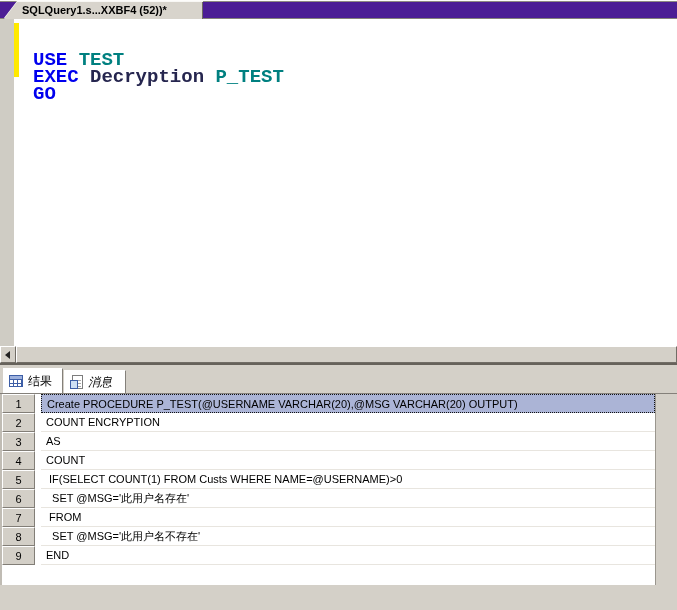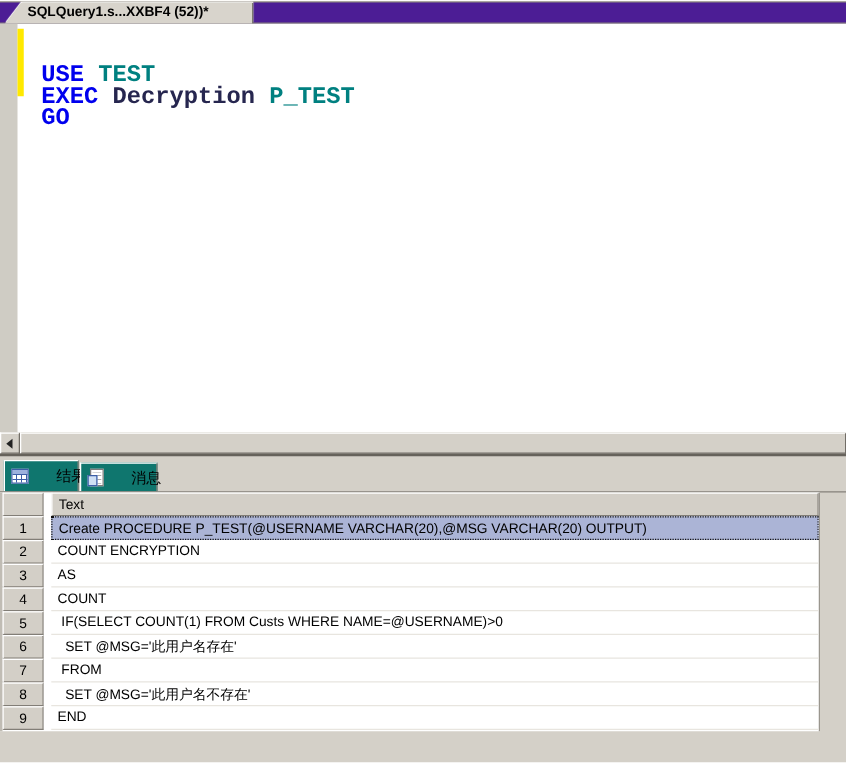--- a/index.html
+++ b/index.html
@@ -48,27 +48,27 @@
     border-top:4px solid transparent; border-bottom:4px solid transparent;
     border-right:5px solid #222;
   }
   .sthumb{
     position:absolute; left:16px; right:0; top:0; height:17px; background:#d4d0c8;
     border:1px solid; border-color:#ffffff #716d66 #716d66 #ffffff; box-sizing:border-box;
   }
   .splitter{ position:absolute; top:363px; left:0; right:0; height:2px; background:#66625b; }
   
   .rtab{
-    position:absolute; background:#0f766e;
+    position:absolute; background:#ffffff;
     border-top:1px solid #fff; border-left:1px solid #fff; border-right:1px solid #84807a;
-    box-sizing:border-box; display:flex; align-items:center; gap:22px;
+    box-sizing:border-box; display:flex; align-items:center; gap:5px;
     padding-left:5px; font-size:12px; white-space:nowrap;
   }
   .rtab.sel{ left:3px; top:368px; height:25px; width:60px; }
-  .rtab.unsel{ left:64px; top:370px; height:23px; width:62px; }
+  .rtab.unsel{ left:64px; top:370px; height:23px; width:62px;font-style:italic; }
   .panel-edge{ position:absolute; top:393px; left:0; right:0; height:1px; background:#84807a; }
   
   .grid-ic{
     position:relative; width:14px; height:12px; background:#fff;
     border:1px solid #3d5ea6; box-sizing:border-box; flex:0 0 auto;
     background-image:
       linear-gradient(#9db1dd 0 3px, transparent 3px),
       repeating-linear-gradient(to right, transparent 0 3px, #3d5ea6 3px 4px),
       repeating-linear-gradient(to bottom, transparent 0 3px, #3d5ea6 3px 4px);
   }
@@ -145,25 +145,20 @@
   <div class="rtab unsel">
     <span class="msg-ic">
       <span class="page"></span>
       <span class="book"></span>
     </span>
     <span>消息</span>
   </div>
   <div class="panel-edge"></div>
 
   <div class="grid">
-    <div class="g-row">
-      <div class="numcell"></div>
-      <div class="gapcell"></div>
-      <div class="hcell">Text</div>
-    </div>
     <div id="grid-rows">
         <div class="g-row sel">
           <div class="numcell">1</div>
           <div class="gapcell"></div>
           <div class="tcell" style="background: rgb(171, 180, 214);">Create PROCEDURE P_TEST(@USERNAME VARCHAR(20),@MSG VARCHAR(20) OUTPUT)</div>
         </div>
         <div class="g-row">
           <div class="numcell">2</div>
           <div class="gapcell"></div>
           <div class="tcell">COUNT ENCRYPTION</div>

